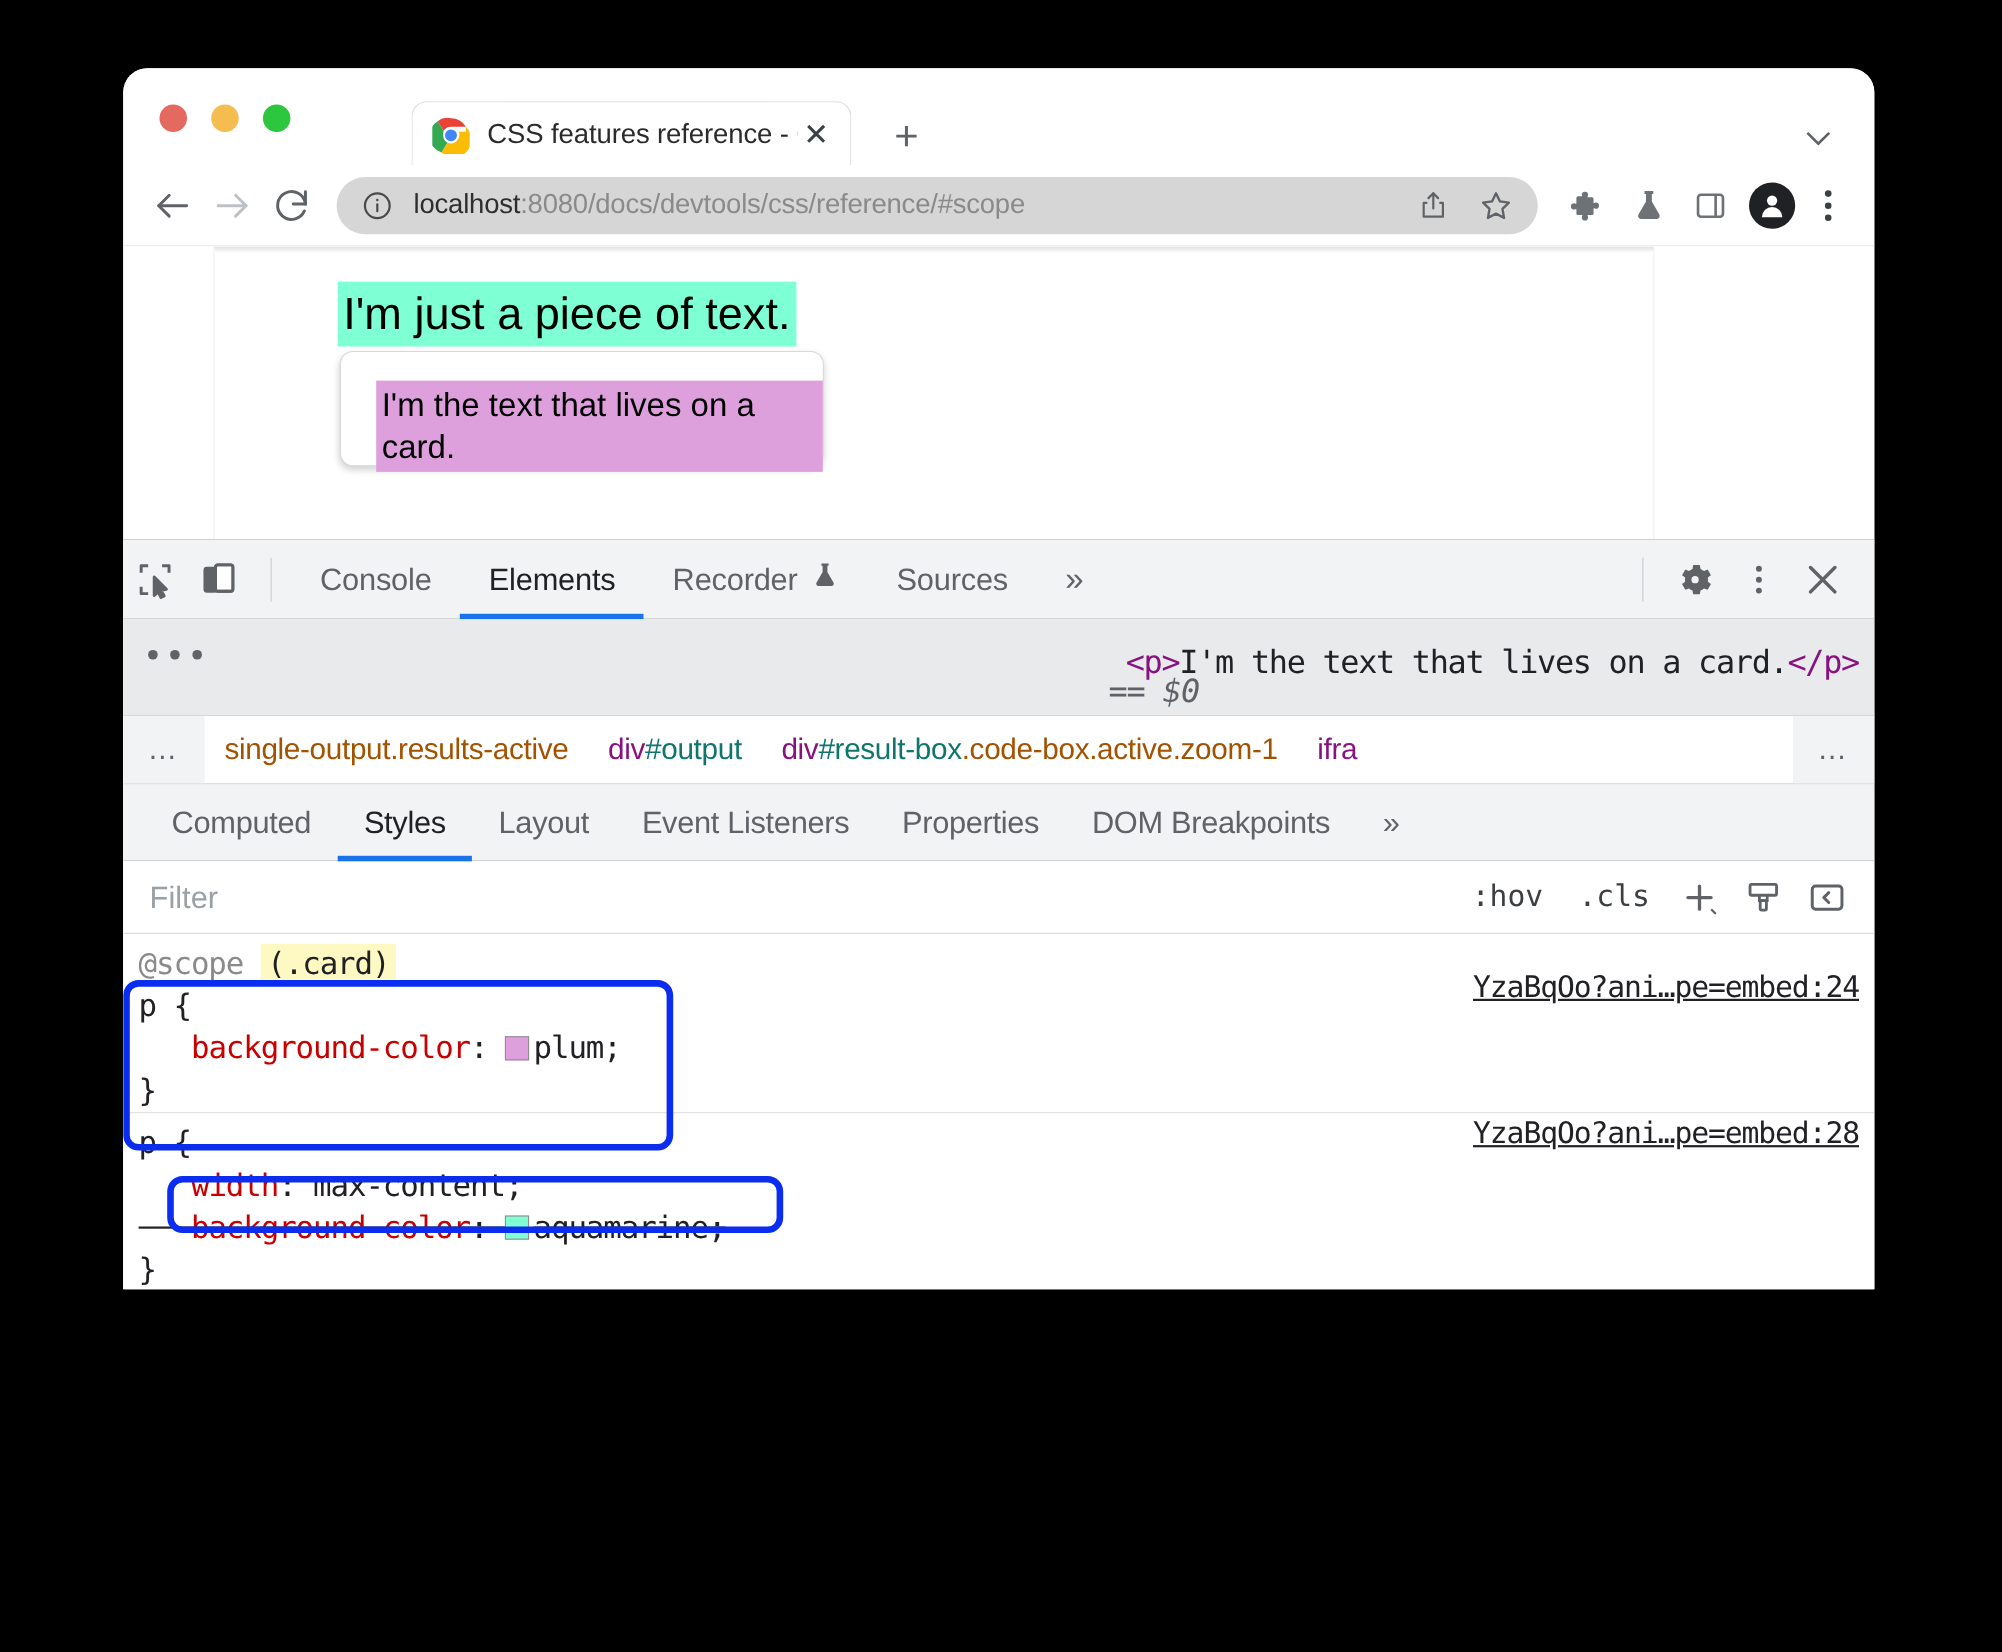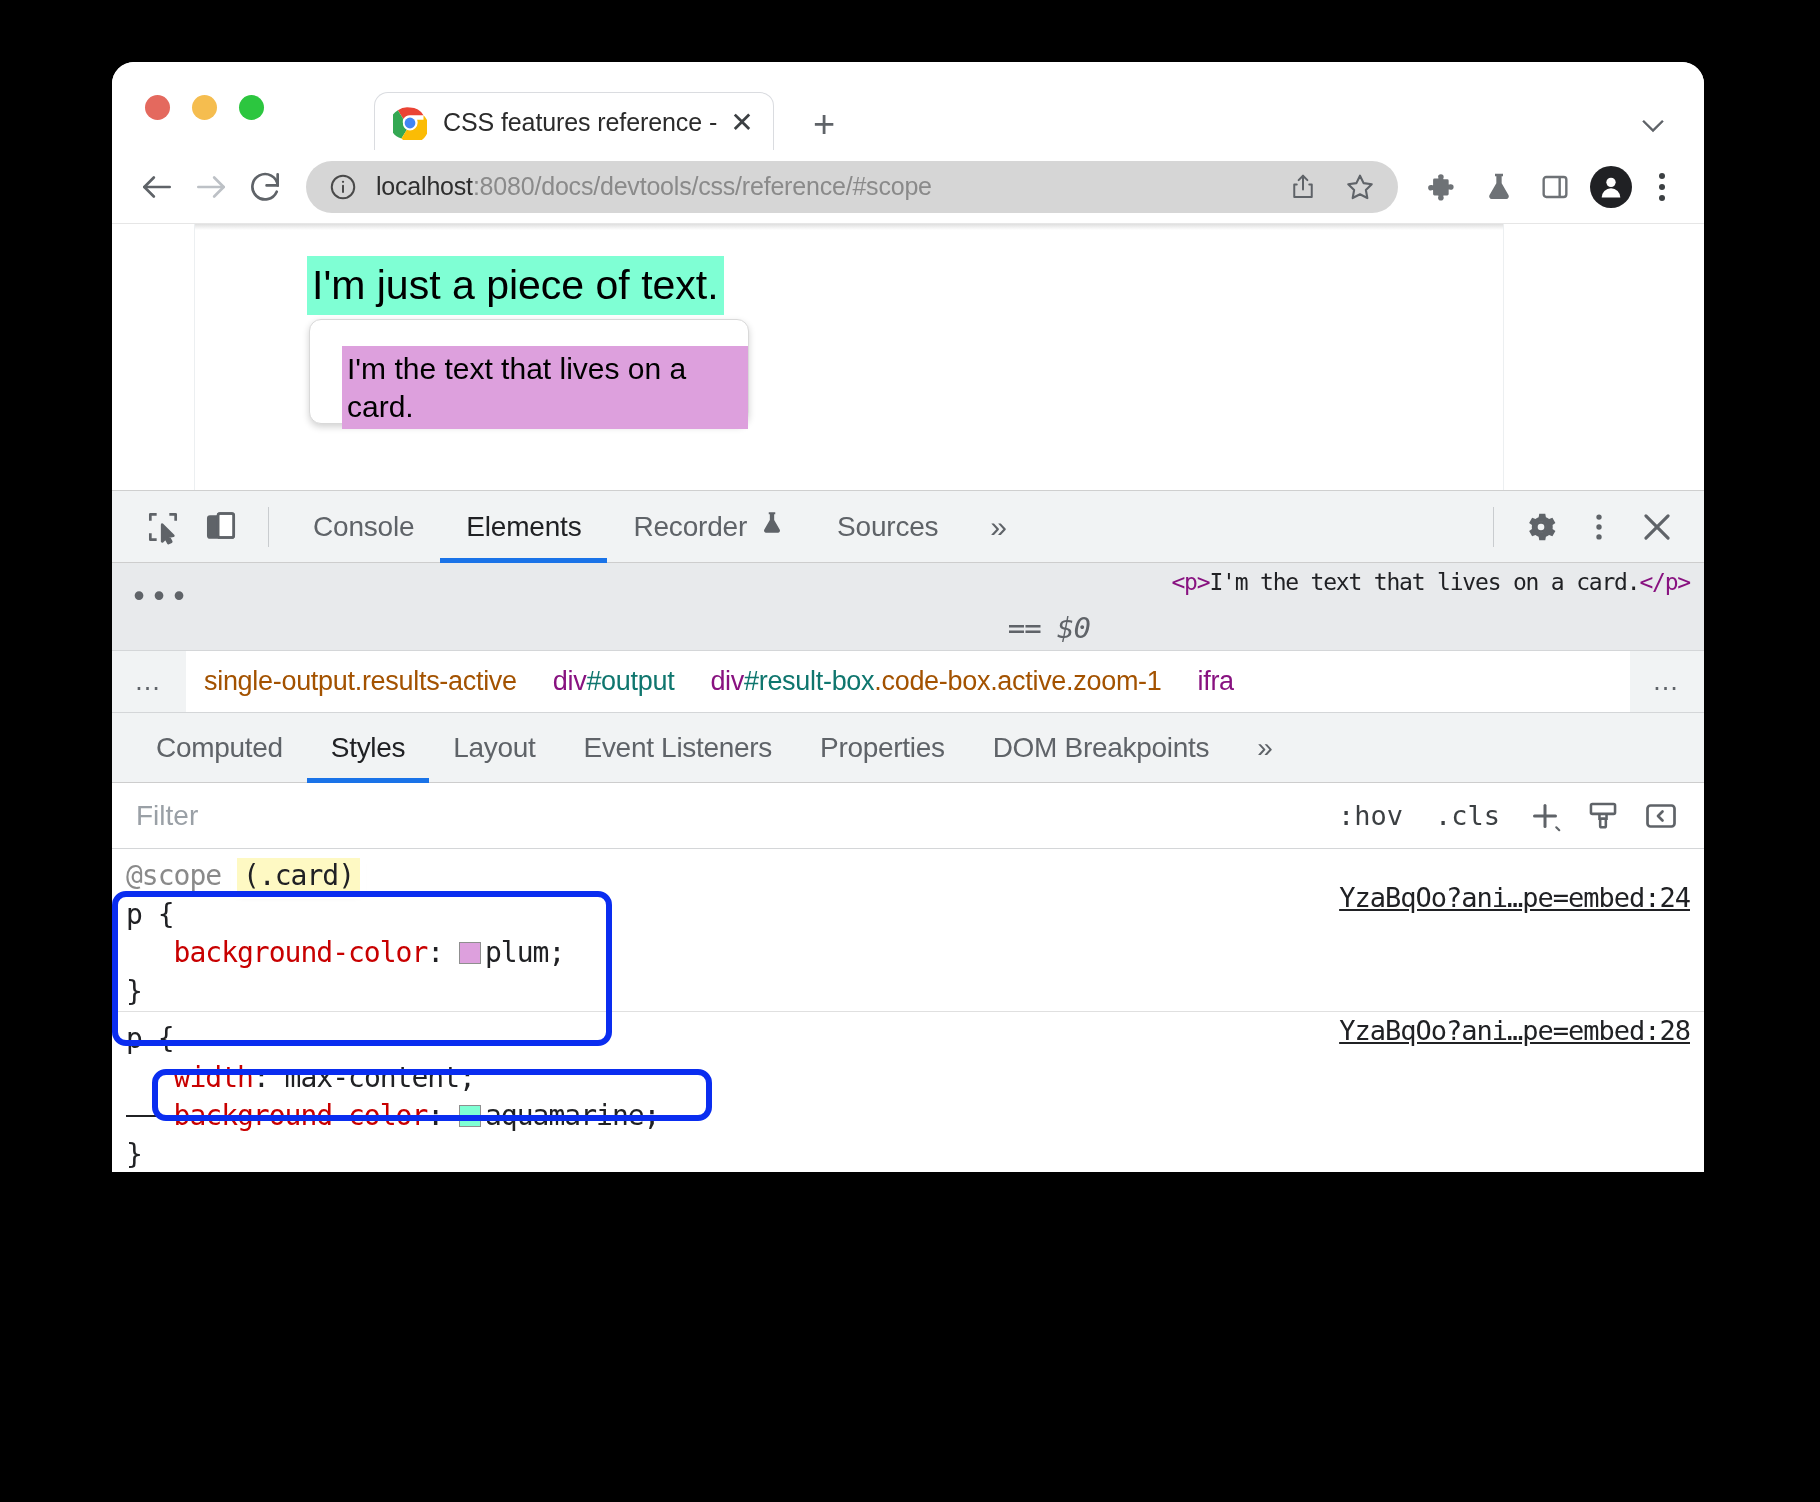--- a/index.html
+++ b/index.html
@@ -192,21 +192,20 @@
     position: relative;
     background: #ffffff;
     height: 682px;
     border-top: 1px solid #cfcfcf;
   }
   .dt-toolbar {
     display: flex; align-items: center;
     height: 72px;
     background: #f1f3f4;
     border-bottom: 1px solid #cdcdcd;
-    padding-left: 22px;
     position: relative;
   }
   .dt-ico {
     width: 58px; height: 58px;
     display: flex; align-items: center; justify-content: center;
     color: #5f6368;
     flex: 0 0 auto;
   }
   .dt-sep {
     width: 1px; height: 40px; background: #c9cccf;
@@ -241,22 +240,22 @@
     height: 88px;
     position: relative;
     border-bottom: 1px solid #d4d6d8;
     font-family: "DejaVu Sans Mono", monospace;
   }
   .dom-dots {
     position: absolute; left: 18px; top: 16px;
     color: #5f6368; font-size: 30px; letter-spacing: 2px;
   }
   .dom-code {
-    position: absolute; right: 14px; top: 6px;
-    font-size: 23px; color: #202124; white-space: nowrap;
+    position: absolute; right: 14px; top: 22px;
+    font-size: 29px; color: #202124; white-space: nowrap;
     letter-spacing: -1.2px;
   }
   .dom-code .tag { color: #881280; }
   .dom-sel {
     position: absolute; right: 614px; top: 48px;
     font-size: 29px; color: #5f6368; font-style: italic;
     letter-spacing: -1px;
   }
   .dom-sel .eq { color:#5f6368; font-style: normal;}
 

